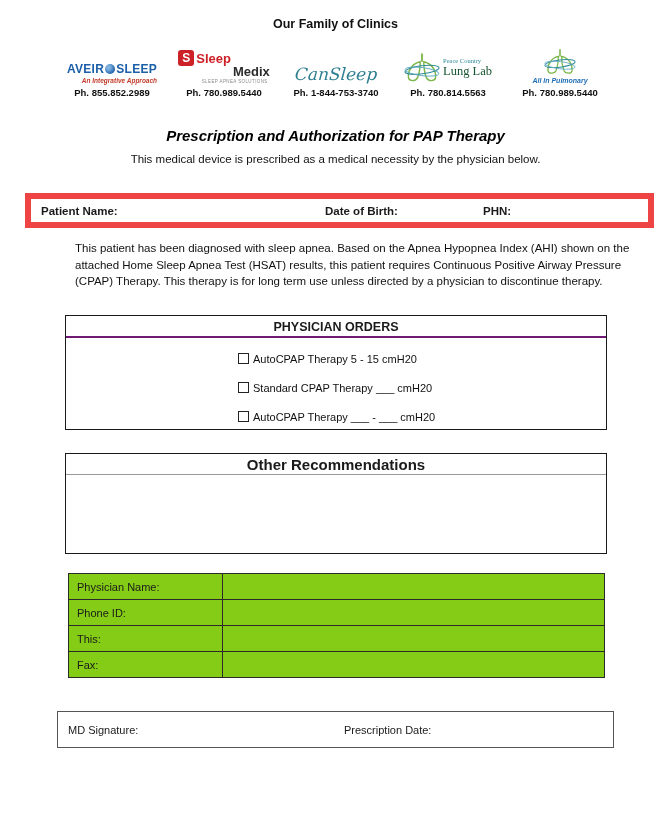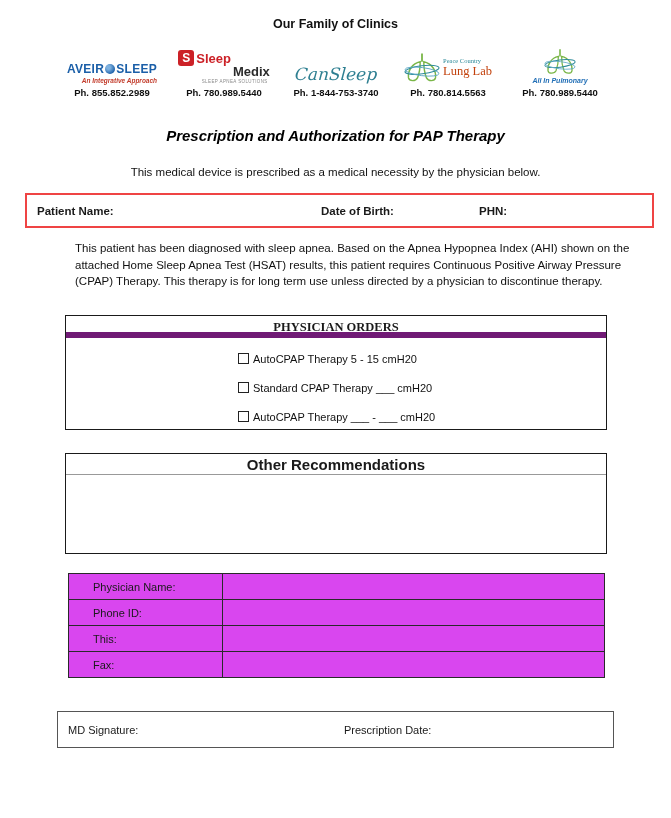--- a/index.html
+++ b/index.html
@@ -44,58 +44,58 @@
   .sm-tagline { font-size: 4.5px; color: #8a8a8a; letter-spacing: 0.4px; align-self: flex-end; margin-right: 2px; }
 
   
   .cansleep-text { font-family: "DejaVu Serif", serif; font-style: italic; font-size: 17px;
     color: #2e7f91; transform: skewX(-4deg); }
 
   
   .lunglab-line { display: flex; align-items: center; gap: 3px; }
   .lunglab-textcol { display: flex; flex-direction: column; line-height: 1.05; }
   .lunglab-small { font-size: 6.5px; color: #2e8b9a; font-family: "Liberation Serif", serif; }
-  .lunglab-big { font-size: 12.5px; color: #c2410c; font-family: "Liberation Serif", serif; }
+  .lunglab-big { font-size: 12.5px; color: #14532d; font-family: "Liberation Serif", serif; }
   .allin-text { font-size: 7px; font-weight: bold; font-style: italic; color: #1f6db5; margin-top: 1px; }
 
   
   .form-title {
     position: absolute; top: 127px; left: 0; width: 100%;
     text-align: center; font-size: 15px; font-weight: bold; color: #000; font-style: italic;
   }
   .form-subtitle {
-    position: absolute; top: 166px; left: 0; width: 100%;
+    position: absolute; top: 153px; left: 0; width: 100%;
     text-align: center; font-size: 11.5px; color: #111;
   }
 
   
   .patient-bar {
     position: absolute; top: 193px; left: 25px; width: 629px; height: 35px;
-    border: 2px solid #ef4444; background: #fff;
+    border: 6px solid #ef4444; background: #fff;
   }
   .patient-bar .fld { position: absolute; top: 0; height: 100%; display: flex; align-items: center;
     font-size: 11.5px; font-weight: bold; }
   .fld-name { left: 10px; }
   .fld-dob  { left: 294px; }
   .fld-phn  { left: 452px; }
 
   
   .diagnosis {
     position: absolute; top: 240px; left: 75px; width: 567px;
     font-size: 11.5px; line-height: 16.5px; color: #111;
   }
 
   
   .orders-box {
     position: absolute; top: 315px; left: 65px; width: 542px; height: 115px;
     border: 1px solid #1a1a1a; background: #fff;
   }
   .orders-header {
-    height: 22px; line-height: 22px; border-bottom: 6px solid #701a75;
-    text-align: center; font-weight: bold; font-size: 12.5px; font-family: Liberation Serif, serif;
+    height: 22px; line-height: 22px; border-bottom: 2px solid #701a75;
+    text-align: center; font-weight: bold; font-size: 12.5px;
   }
   .orders-options { padding: 6px 0 0 172px; }
   .order-option { display: flex; align-items: center; height: 29px; gap: 4px; }
   .checkbox { width: 11px; height: 11px; border: 1.5px solid #222; background: #fff; flex: 0 0 auto; cursor: pointer; }
   .order-label { font-size: 11px; color: #111; white-space: nowrap; }
 
   
   .recs-box {
     position: absolute; top: 453px; left: 65px; width: 542px; height: 101px;
     border: 1px solid #1a1a1a; background: #fff;
@@ -106,21 +106,21 @@
   }
   .recs-area { height: 78px; }
 
   
   .phys-table {
     position: absolute; top: 573px; left: 68px; width: 537px;
     border-collapse: collapse;
   }
   .phys-table td {
     border: 1px solid #2a2a2a; height: 26px; font-size: 11px;
-    padding: 2px 24px; vertical-align: middle; background: #d946ef;
+    padding: 2px 8px; vertical-align: middle; background: #84cc16;
   }
   .phys-table td.lbl { width: 154px; }
 
   
   .sig-bar {
     position: absolute; top: 711px; left: 57px; width: 557px; height: 37px;
     border: 1px solid #555; background: #fff;
   }
   .sig-bar .fld { position: absolute; top: 0; height: 100%; display: flex; align-items: center; font-size: 11px; }
   .fld-sig  { left: 10px; }

